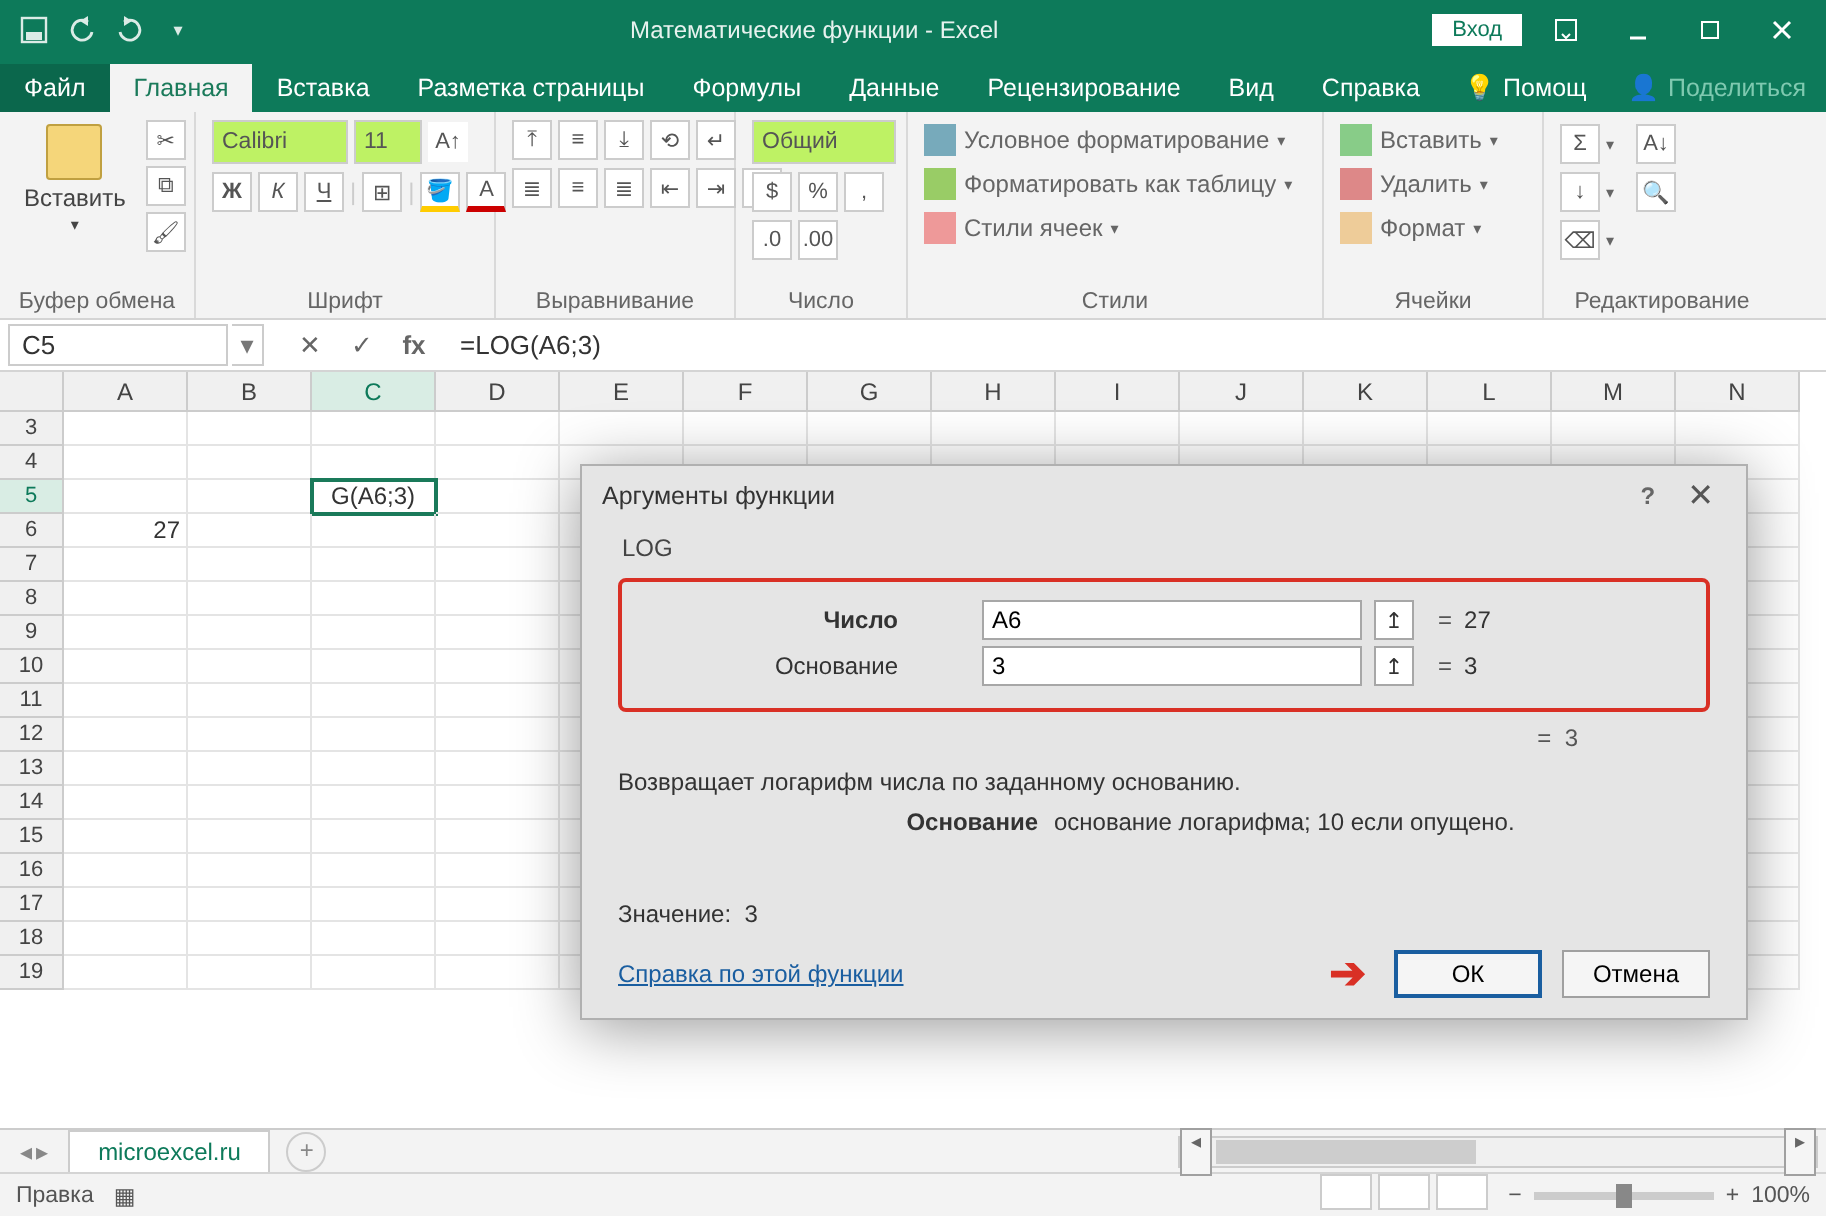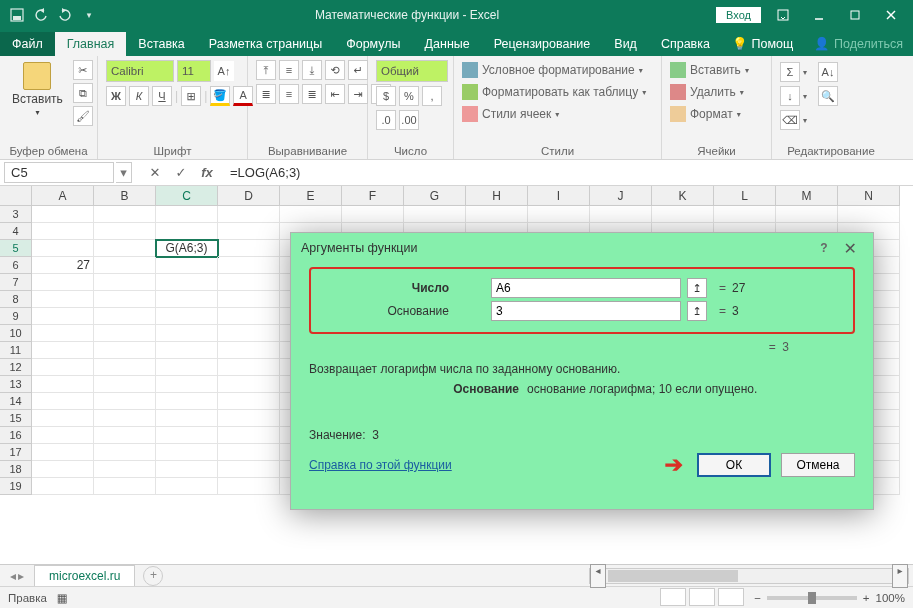--- a/index.html
+++ b/index.html
@@ -37,21 +37,21 @@
 .smbtn { width: 20px; height: 20px; border: 1px solid #ccc; background: #fff; display: inline-flex; align-items: center; justify-content: center; font-size: 11px; color: #555; cursor: pointer; }
 .sel { border: 1px solid #ccc; background: #bef264; height: 22px; font-size: 11.5px; padding: 0 4px; display: inline-flex; align-items: center; color: #555; }
 .txtlink { color: #666; font-size: 12px; display: flex; align-items: center; gap: 4px; }
 
 
 .fbar { height: 26px; border-bottom: 1px solid #d4d4d4; display: flex; align-items: center; font-size: 13px; background: #fff; }
 .namebox { width: 110px; border: 1px solid #ccc; margin: 2px 2px 2px 4px; padding: 2px 6px; background: #fff; color: #333; }
 .namebox-arr { width: 16px; text-align: center; color: #777; border: 1px solid #ccc; border-left: none; margin: 2px 6px 2px 0; padding: 2px 0; }
 .fctl { display: flex; gap: 4px; padding: 0 6px; }
 .fctl span { width: 22px; text-align: center; color: #666; cursor: pointer; }
-.fx { font-style: italic; font-weight: bold; color: #666; }
+.fx { font-weight: bold; color: #666; }
 .formula-input { flex: 1; padding: 2px 6px; color: #333; }
 
 
 .grid { position: relative; background: #fff; height: 378px; }
 .selectall { position: absolute; left: 0; top: 0; width: 32px; height: 20px; background: #f0f0f0; border-right: 1px solid #ccc; border-bottom: 1px solid #ccc; }
 .colheads { position: absolute; left: 32px; top: 0; height: 20px; display: flex; }
 .colheads div { width: 62px; border-right: 1px solid #ccc; border-bottom: 1px solid #ccc; background: #f0f0f0; text-align: center; font-size: 12px; color: #444; line-height: 20px; }
 .rowheads { position: absolute; left: 0; top: 20px; width: 32px; }
 .rowheads div { height: 17px; border-right: 1px solid #ccc; border-bottom: 1px solid #ccc; background: #f0f0f0; text-align: center; font-size: 11px; color: #444; line-height: 17px; }
 .cells { position: absolute; left: 32px; top: 20px; }
@@ -74,21 +74,21 @@
 
 .status { height: 22px; background: #f3f3f3; border-top: 1px solid #d4d4d4; display: flex; align-items: center; font-size: 11.5px; color: #555; padding: 0 8px; gap: 10px; }
 .status .spacer { flex: 1; }
 .viewbtns span { display: inline-block; width: 26px; height: 18px; border: 1px solid #ccc; background: #fff; }
 .zoom { display: flex; align-items: center; gap: 6px; }
 .zoom .slider { width: 90px; height: 4px; background: #ccc; position: relative; }
 .zoom .slider .th { position: absolute; width: 8px; height: 12px; background: #888; top: -4px; left: 41px; }
 
 
 .overlay { position: absolute; left: 290px; top: 232px; width: 584px; height: 278px; filter: drop-shadow(0 4px 16px rgba(0,0,0,.4)); }
-.dialog { width: 100%; height: 100%; background: #86efac; border: 1px solid #b0b0b0; font-size: 12px; color: #333; }
+.dialog { width: 100%; height: 100%; background: #e5e5e5; border: 1px solid #b0b0b0; font-size: 12px; color: #333; }
 .dlg-title { height: 30px; display: flex; align-items: center; padding: 0 10px; }
 .dlg-title .t { flex: 1; font-size: 12.5px; }
 .dlg-title .h { margin-right: 10px; color: #666; font-weight: bold; cursor: pointer; }
 .dlg-title .x { font-size: 16px; color: #555; cursor: pointer; padding: 0 6px; }
 .dlg-body { padding: 4px 18px; }
 .fieldset-label { color: #444; margin-bottom: 8px; margin-left: 2px; }
 .args { border: 2px solid #d93025; border-radius: 4px; padding: 6px 8px 8px; margin-bottom: 6px; }
 .argrow { display: flex; align-items: center; margin: 3px 0; gap: 6px; }
 .argrow .lbl { width: 130px; text-align: right; font-weight: bold; }
 .argrow .inp { width: 190px; height: 20px; border: 1px solid #a7a7a7; background: #fff; padding: 0 4px; font-size: 12px; margin-left: 36px; }
@@ -683,20 +683,21 @@
 </div>
 
 <div class="overlay">
   <div class="dialog">
     <div class="dlg-title">
       <span class="t">Аргументы функции</span>
       <span class="h">?</span>
       <span class="x">✕</span>
     </div>
     <div class="dlg-body">
+      <div class="fieldset-label">LOG</div>
       <div class="args">
         <div class="argrow">
           <span class="lbl">Число</span>
           <input class="inp" value="A6" style="">
           <span class="pick">↥</span>
           <span class="eq">=</span>
           <span>27</span>
         </div>
         <div class="argrow">
           <span class="lbl" style="font-weight:normal;">Основание</span>

